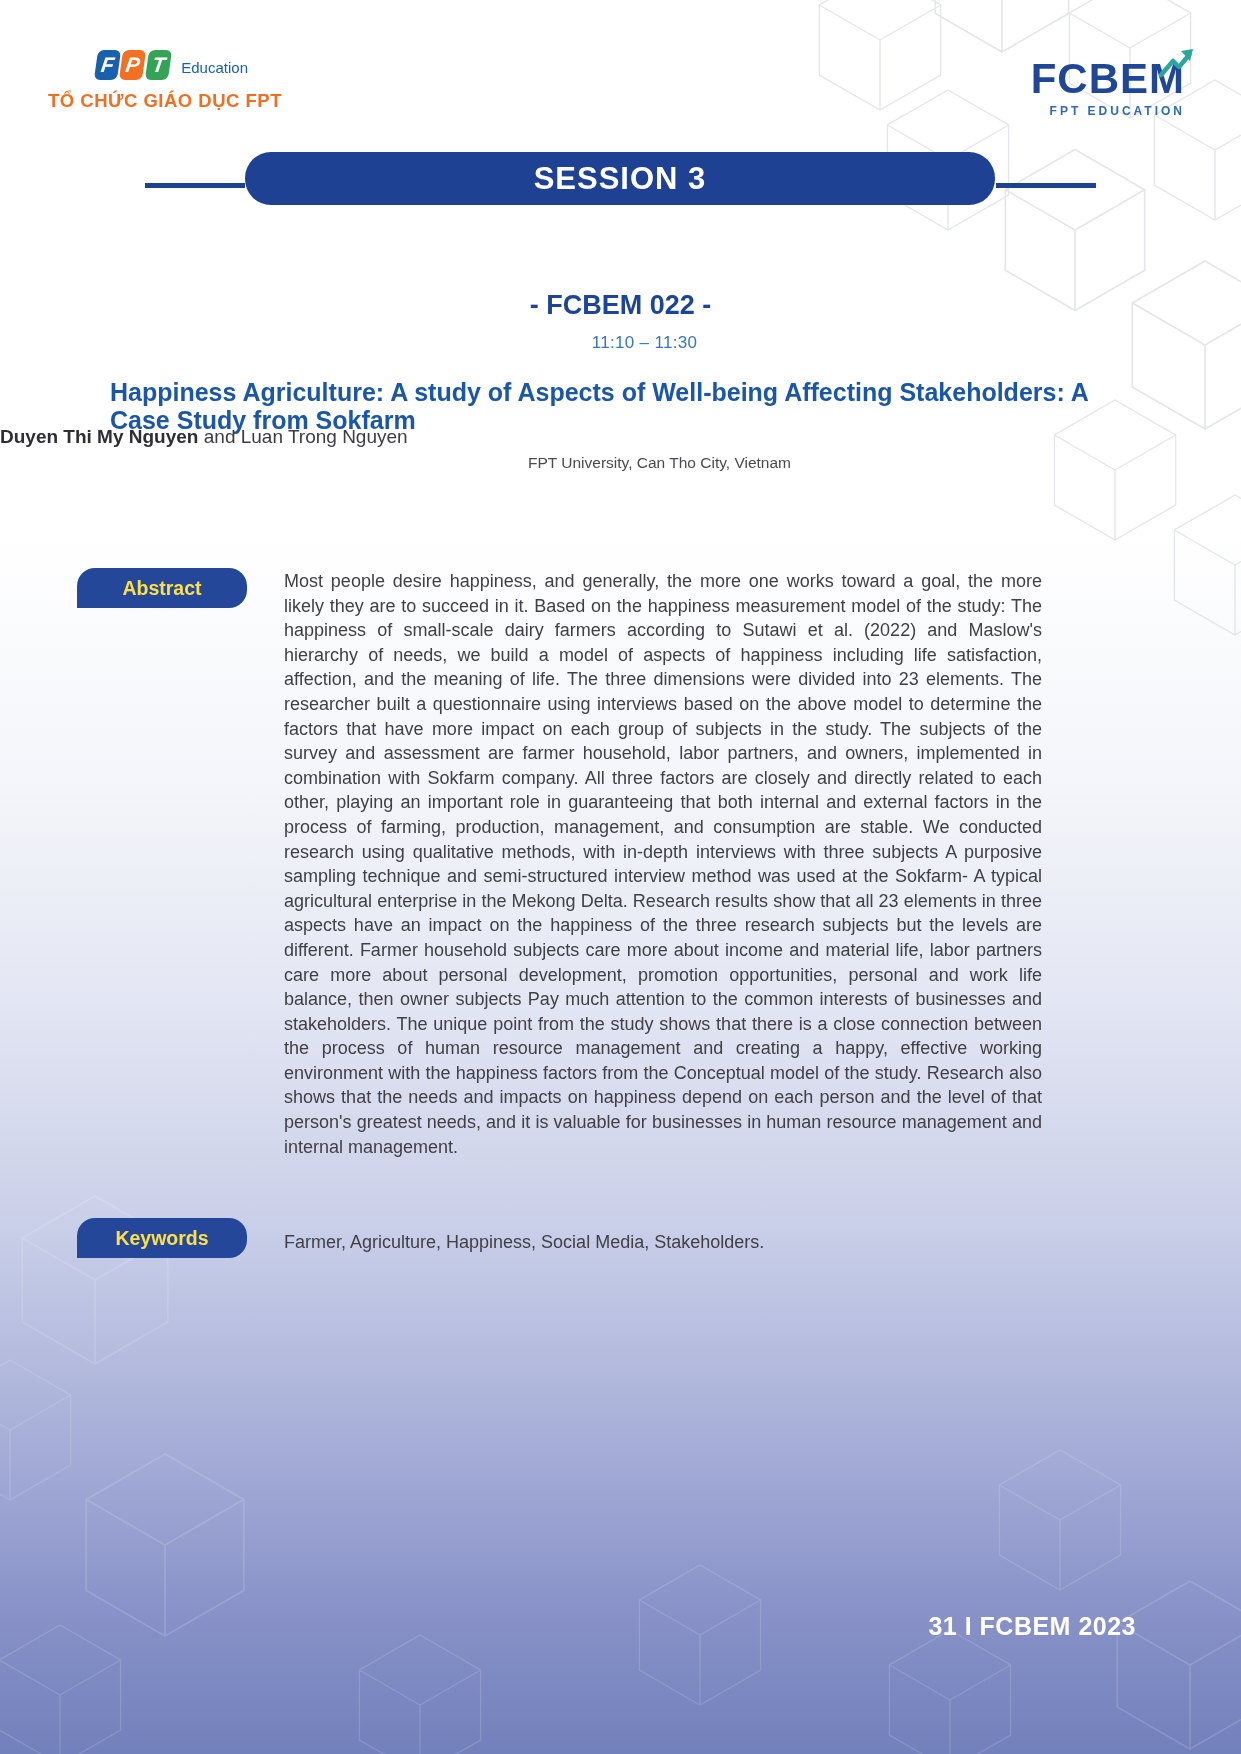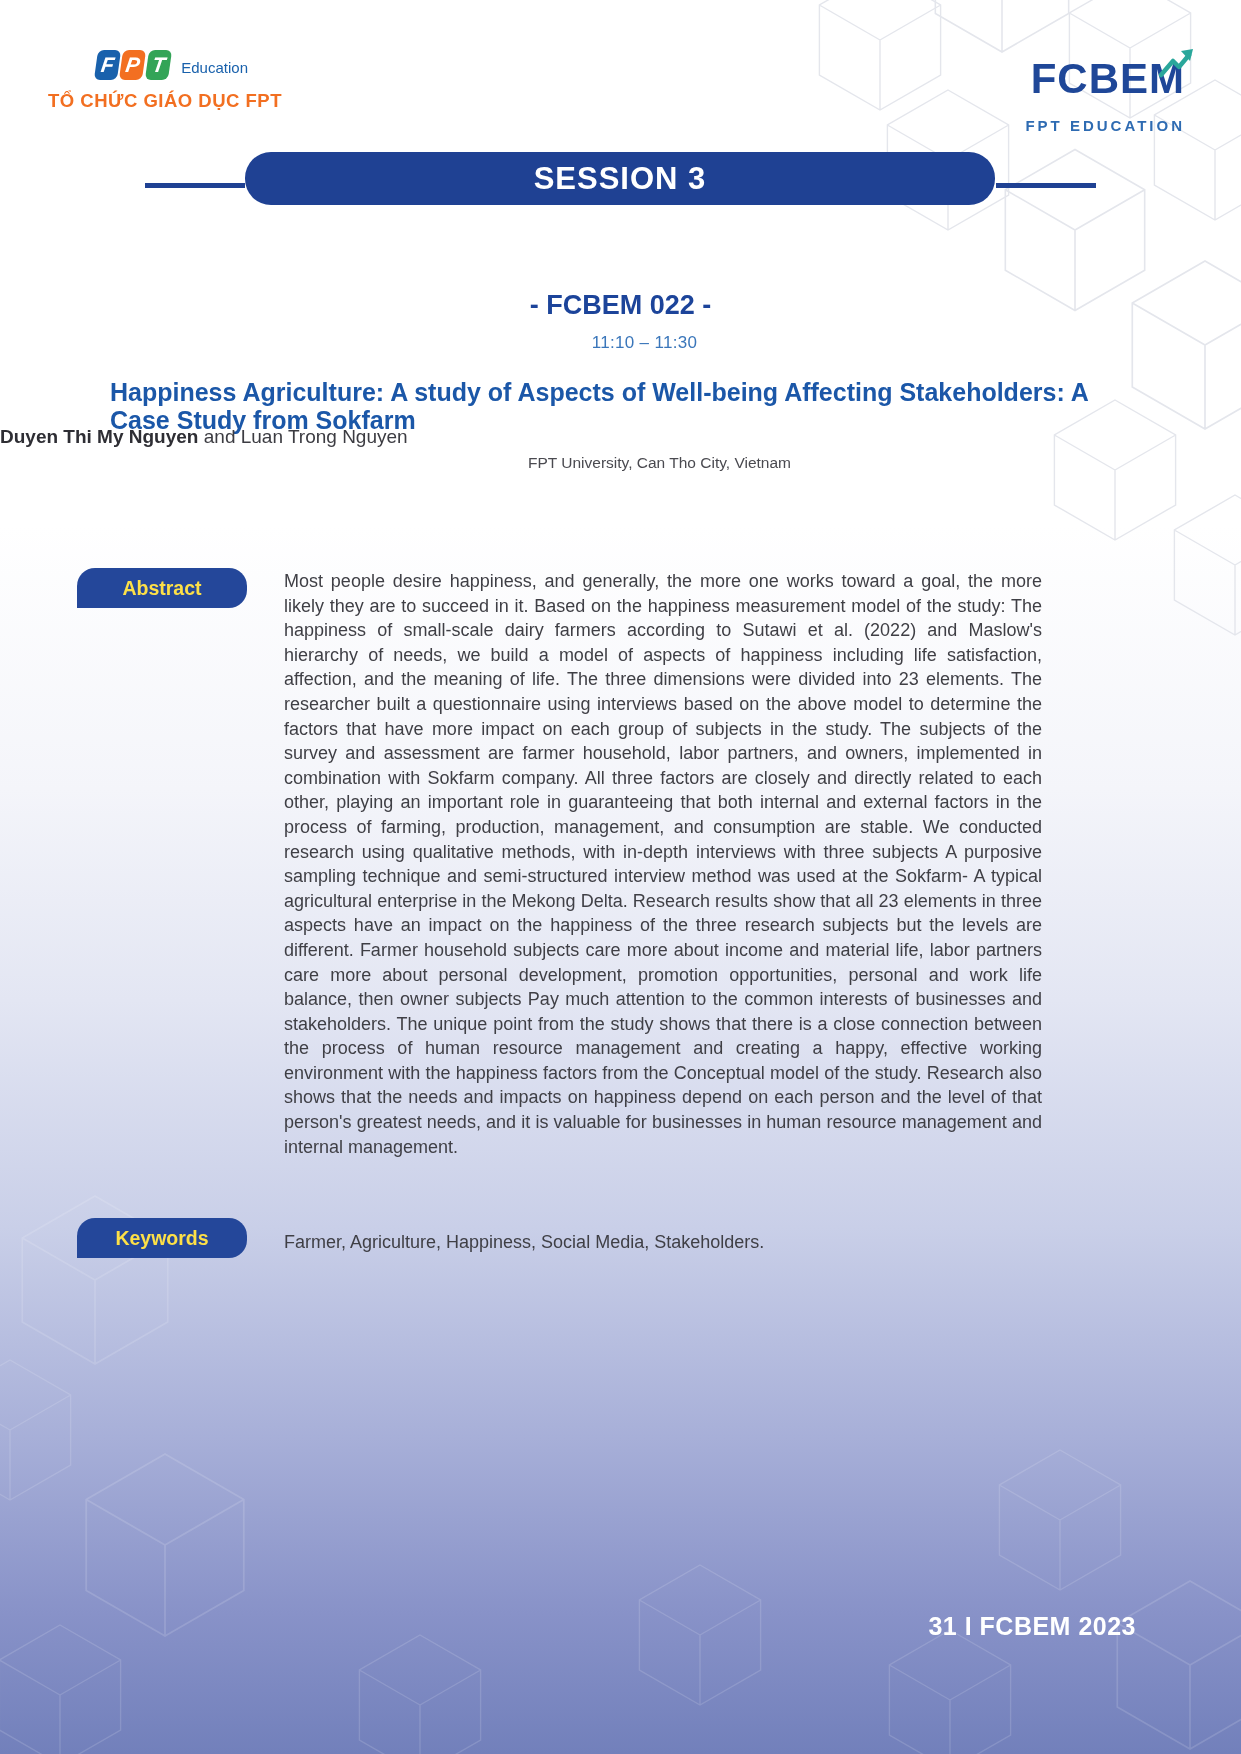--- a/index.html
+++ b/index.html
@@ -31,21 +31,21 @@
   .fpt-block.t{background:#33a457;}
   .fpt-education{margin-left:9px;margin-bottom:4px;color:#1961ac;font-size:15px;}
   .fpt-org{margin-top:10px;color:#f26f21;font-weight:bold;font-size:18.5px;letter-spacing:.5px;white-space:nowrap;}
 
   .logo-fcbem{position:absolute;right:56px;top:58px;text-align:right;}
   .fcbem-title{
     position:relative;display:inline-block;
     color:#1f4798;font-weight:800;font-size:42px;letter-spacing:1px;line-height:42px;
   }
   .fcbem-arrow{position:absolute;right:-8px;top:-9px;}
-  .fcbem-sub{color:#2e6bb2;font-weight:bold;font-size:15px;letter-spacing:3px;margin-top:17px;}
+  .fcbem-sub{color:#2e6bb2;font-weight:bold;font-size:12px;letter-spacing:3px;margin-top:4px;}
 
   
   .session-row{position:absolute;left:0;top:152px;width:100%;height:66px;}
   .session-line{position:absolute;top:31px;height:5px;background:#1f4193;}
   .session-line.left{left:145px;width:100px;}
   .session-line.right{right:145px;width:100px;}
   .session-pill{
     position:absolute;left:245px;right:246px;top:0;height:53px;
     background:#1f4193;border-radius:26px;
     color:#ffffff;font-weight:800;font-size:31px;letter-spacing:1px;

